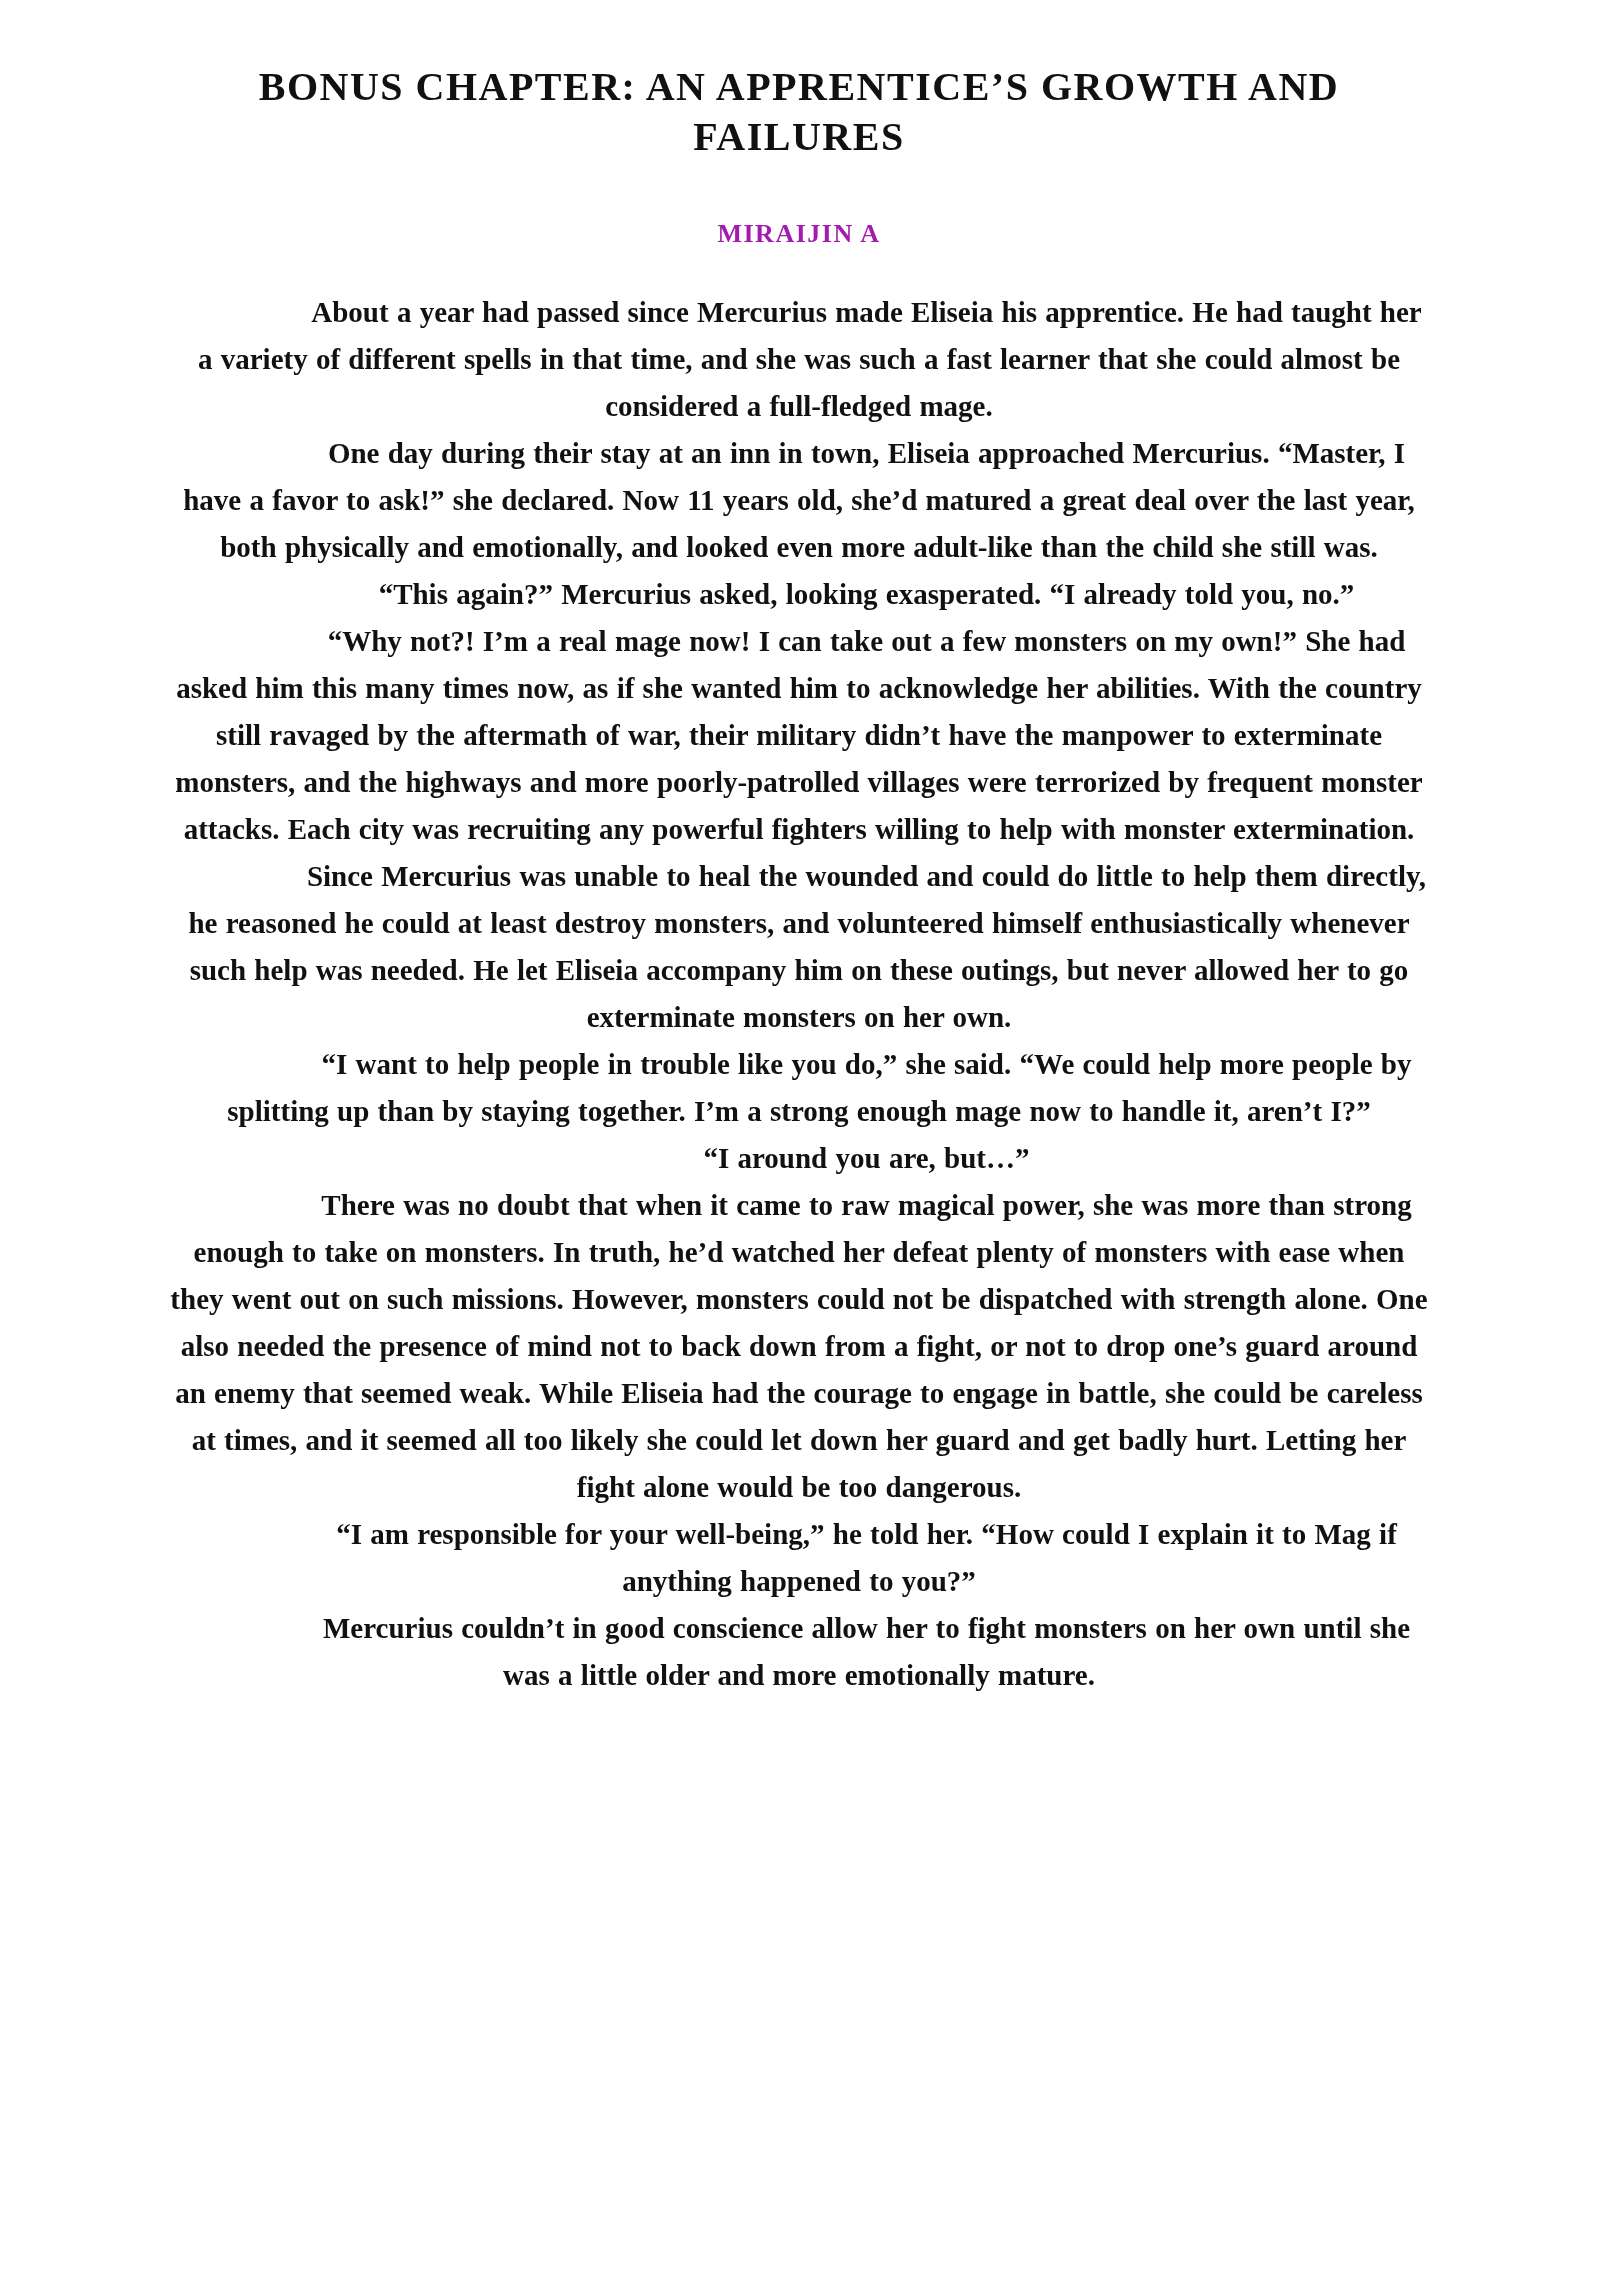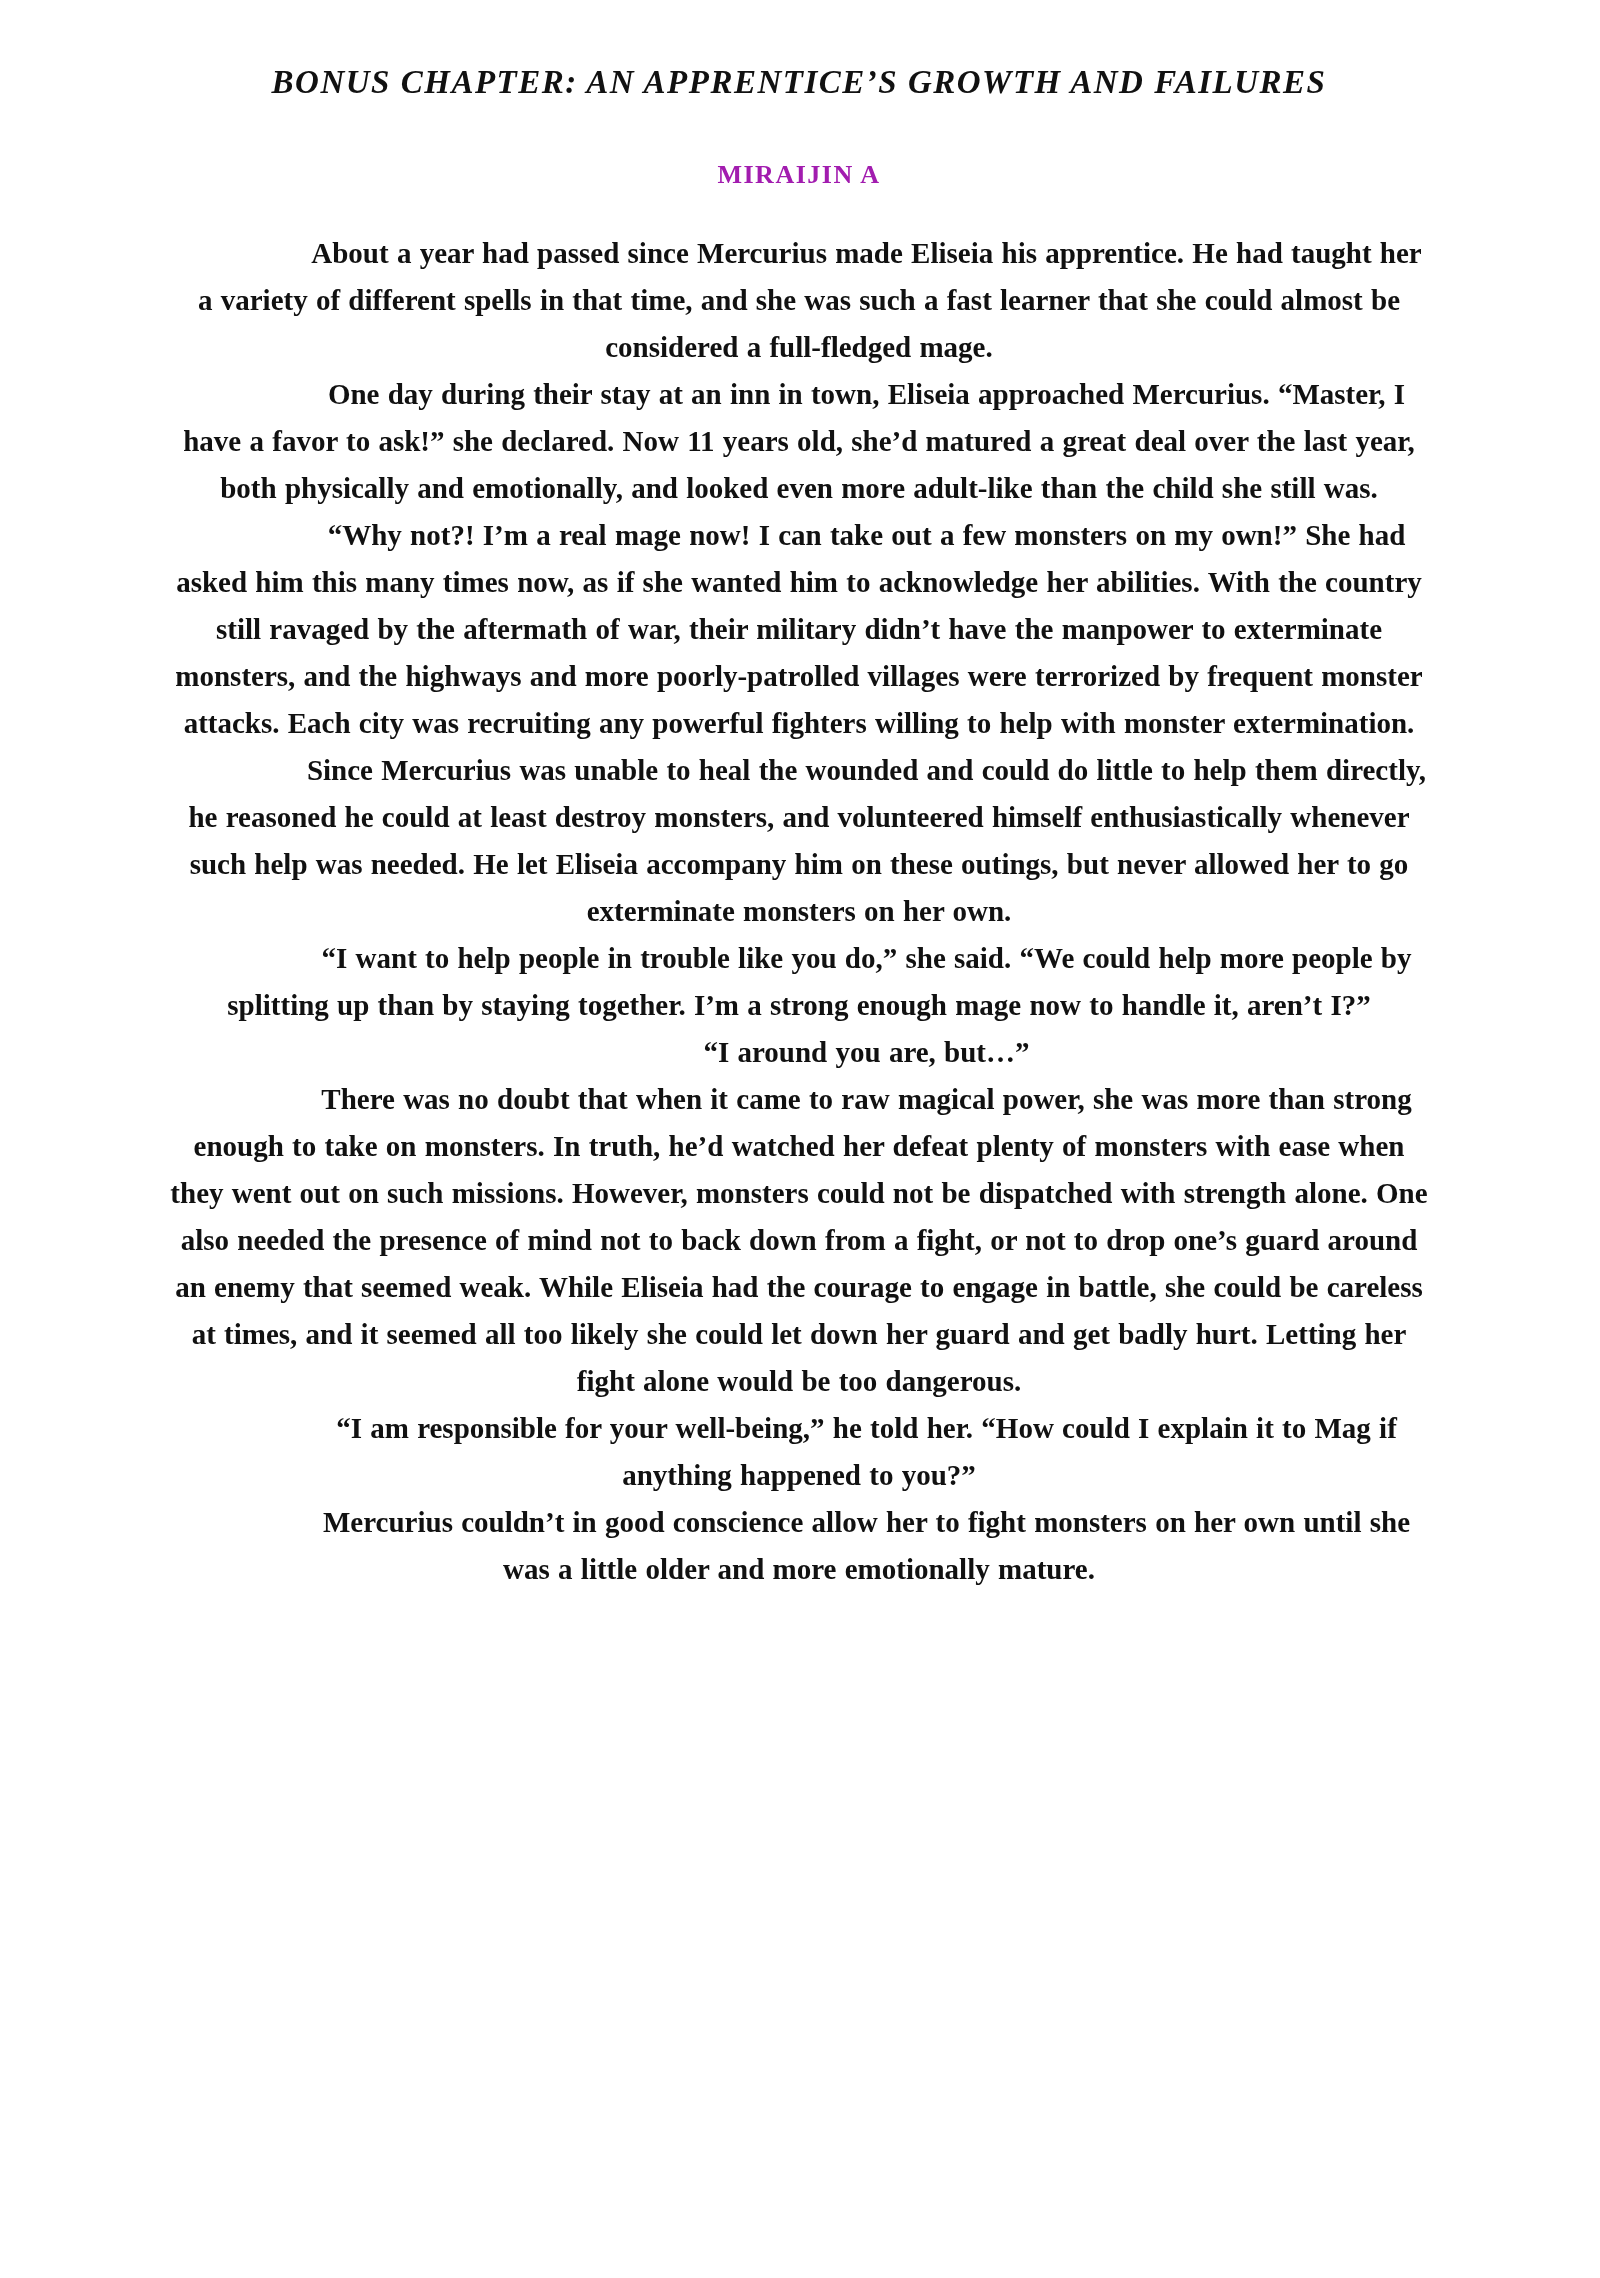--- a/index.html
+++ b/index.html
@@ -14,26 +14,25 @@
     margin: 0 auto;
     background: #ffffff;
     box-sizing: border-box;
     padding: 62px 168px 140px 166px;
     color: #111111;
     font-family: "Liberation Serif", "DejaVu Serif", serif;
   }
   .chapter-title {
     margin: 0;
     text-align: center;
-    font-size: 33px;
+    font-size: 40px;
     line-height: 1.25;
     font-weight: 700;
     letter-spacing: 1.5px;
     color: #111111;
-    font-style: italic;
   }
   .chapter-author {
     margin: 56px 0 0 0;
     text-align: center;
     font-size: 26px;
     line-height: 1.2;
     font-weight: 700;
     letter-spacing: 1.5px;
     color: #a21caf;
   }
@@ -54,20 +53,21 @@
 </head>
 <body>
 
 <div class="page">
   <h1 class="chapter-title">BONUS CHAPTER: AN APPRENTICE’S GROWTH AND FAILURES</h1>
   <h2 class="chapter-author">MIRAIJIN A</h2>
 
   <div class="body-text">
     <p class="para">About a year had passed since Mercurius made Eliseia his apprentice. He had taught her a variety of different spells in that time, and she was such a fast learner that she could almost be considered a full-fledged mage.</p>
     <p class="para">One day during their stay at an inn in town, Eliseia approached Mercurius. “Master, I have a favor to ask!” she declared. Now 11 years old, she’d matured a great deal over the last year, both physically and emotionally, and looked even more adult-like than the child she still was.</p>
+    <p class="para">“This again?” Mercurius asked, looking exasperated. “I already told you, no.”</p>
     <p class="para">“Why not?! I’m a real mage now! I can take out a few monsters on my own!” She had asked him this many times now, as if she wanted him to acknowledge her abilities. With the country still ravaged by the aftermath of war, their military didn’t have the manpower to exterminate monsters, and the highways and more poorly-patrolled villages were terrorized by frequent monster attacks. Each city was recruiting any powerful fighters willing to help with monster extermination.</p>
     <p class="para">Since Mercurius was unable to heal the wounded and could do little to help them directly, he reasoned he could at least destroy monsters, and volunteered himself enthusiastically whenever such help was needed. He let Eliseia accompany him on these outings, but never allowed her to go exterminate monsters on her own.</p>
     <p class="para">“I want to help people in trouble like you do,” she said. “We could help more people by splitting up than by staying together. I’m a strong enough mage now to handle it, aren’t I?”</p>
     <p class="para">“I around you are, but…”</p>
     <p class="para">There was no doubt that when it came to raw magical power, she was more than strong enough to take on monsters. In truth, he’d watched her defeat plenty of monsters with ease when they went out on such missions. However, monsters could not be dispatched with strength alone. One also needed the presence of mind not to back down from a fight, or not to drop one’s guard around an enemy that seemed weak. While Eliseia had the courage to engage in battle, she could be careless at times, and it seemed all too likely she could let down her guard and get badly hurt. Letting her fight alone would be too dangerous.</p>
     <p class="para">“I am responsible for your well-being,” he told her. “How could I explain it to Mag if anything happened to you?”</p>
     <p class="para">Mercurius couldn’t in good conscience allow her to fight monsters on her own until she was a little older and more emotionally mature.</p>
   </div>
 </div>
 

